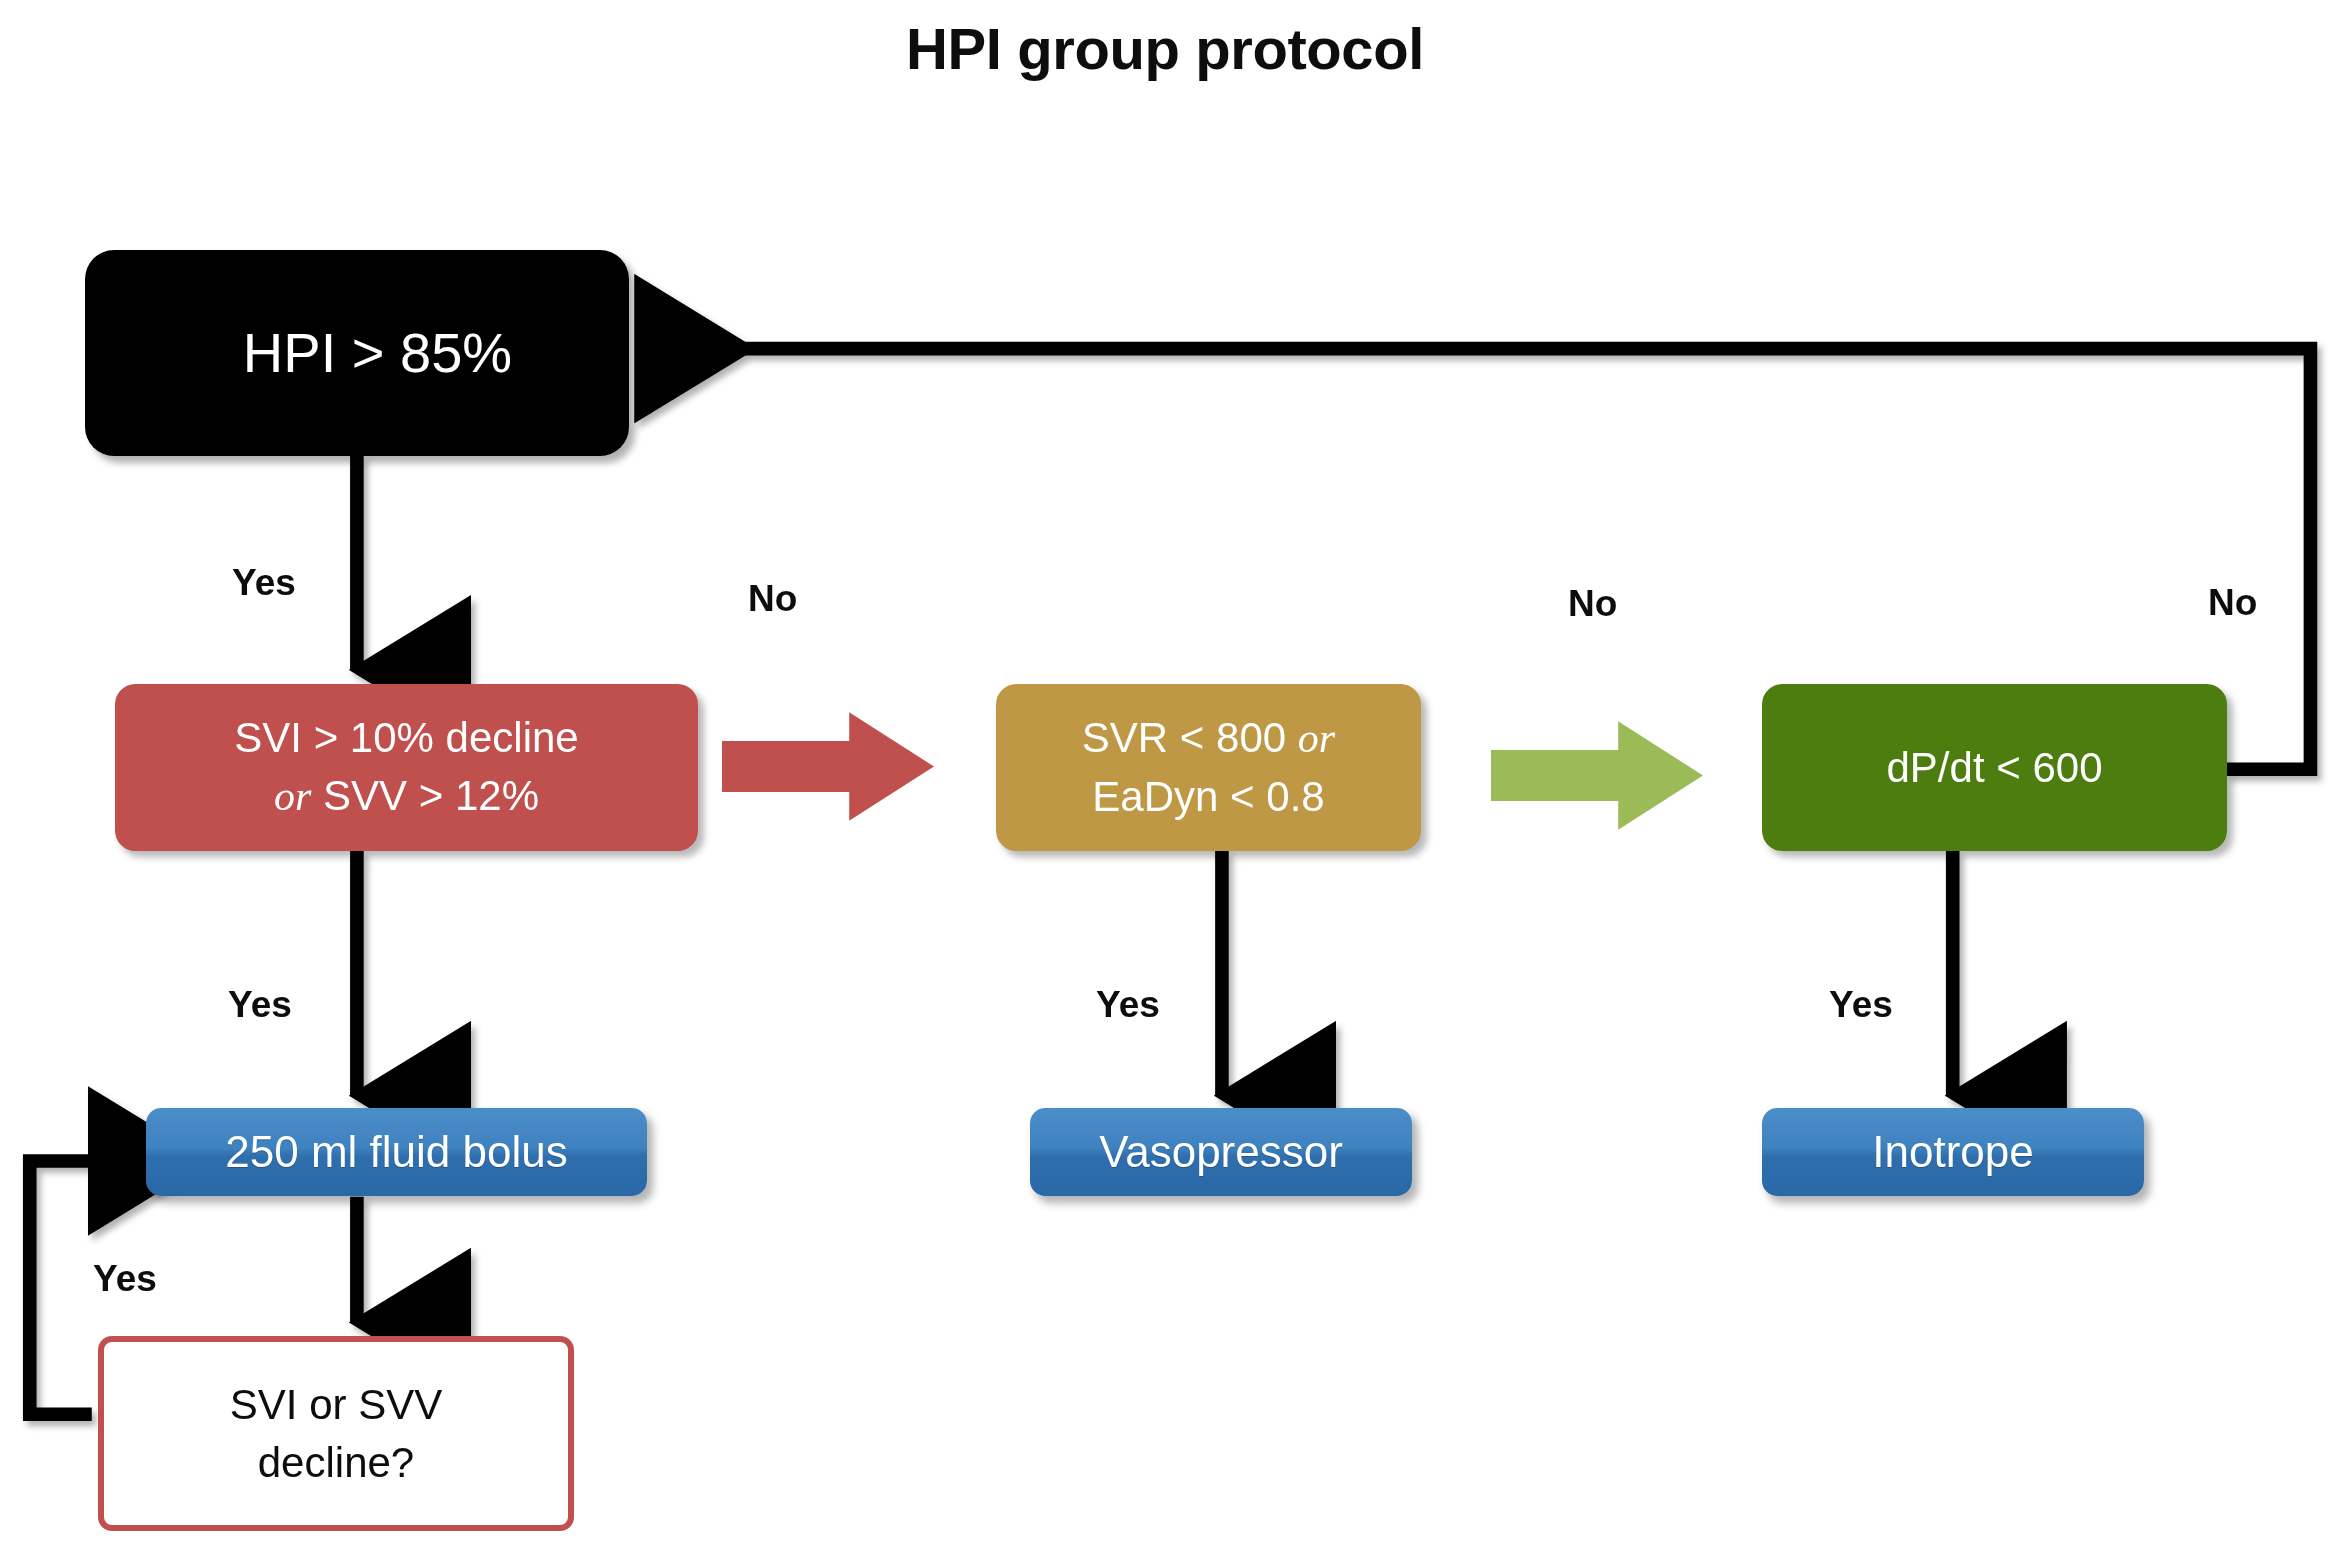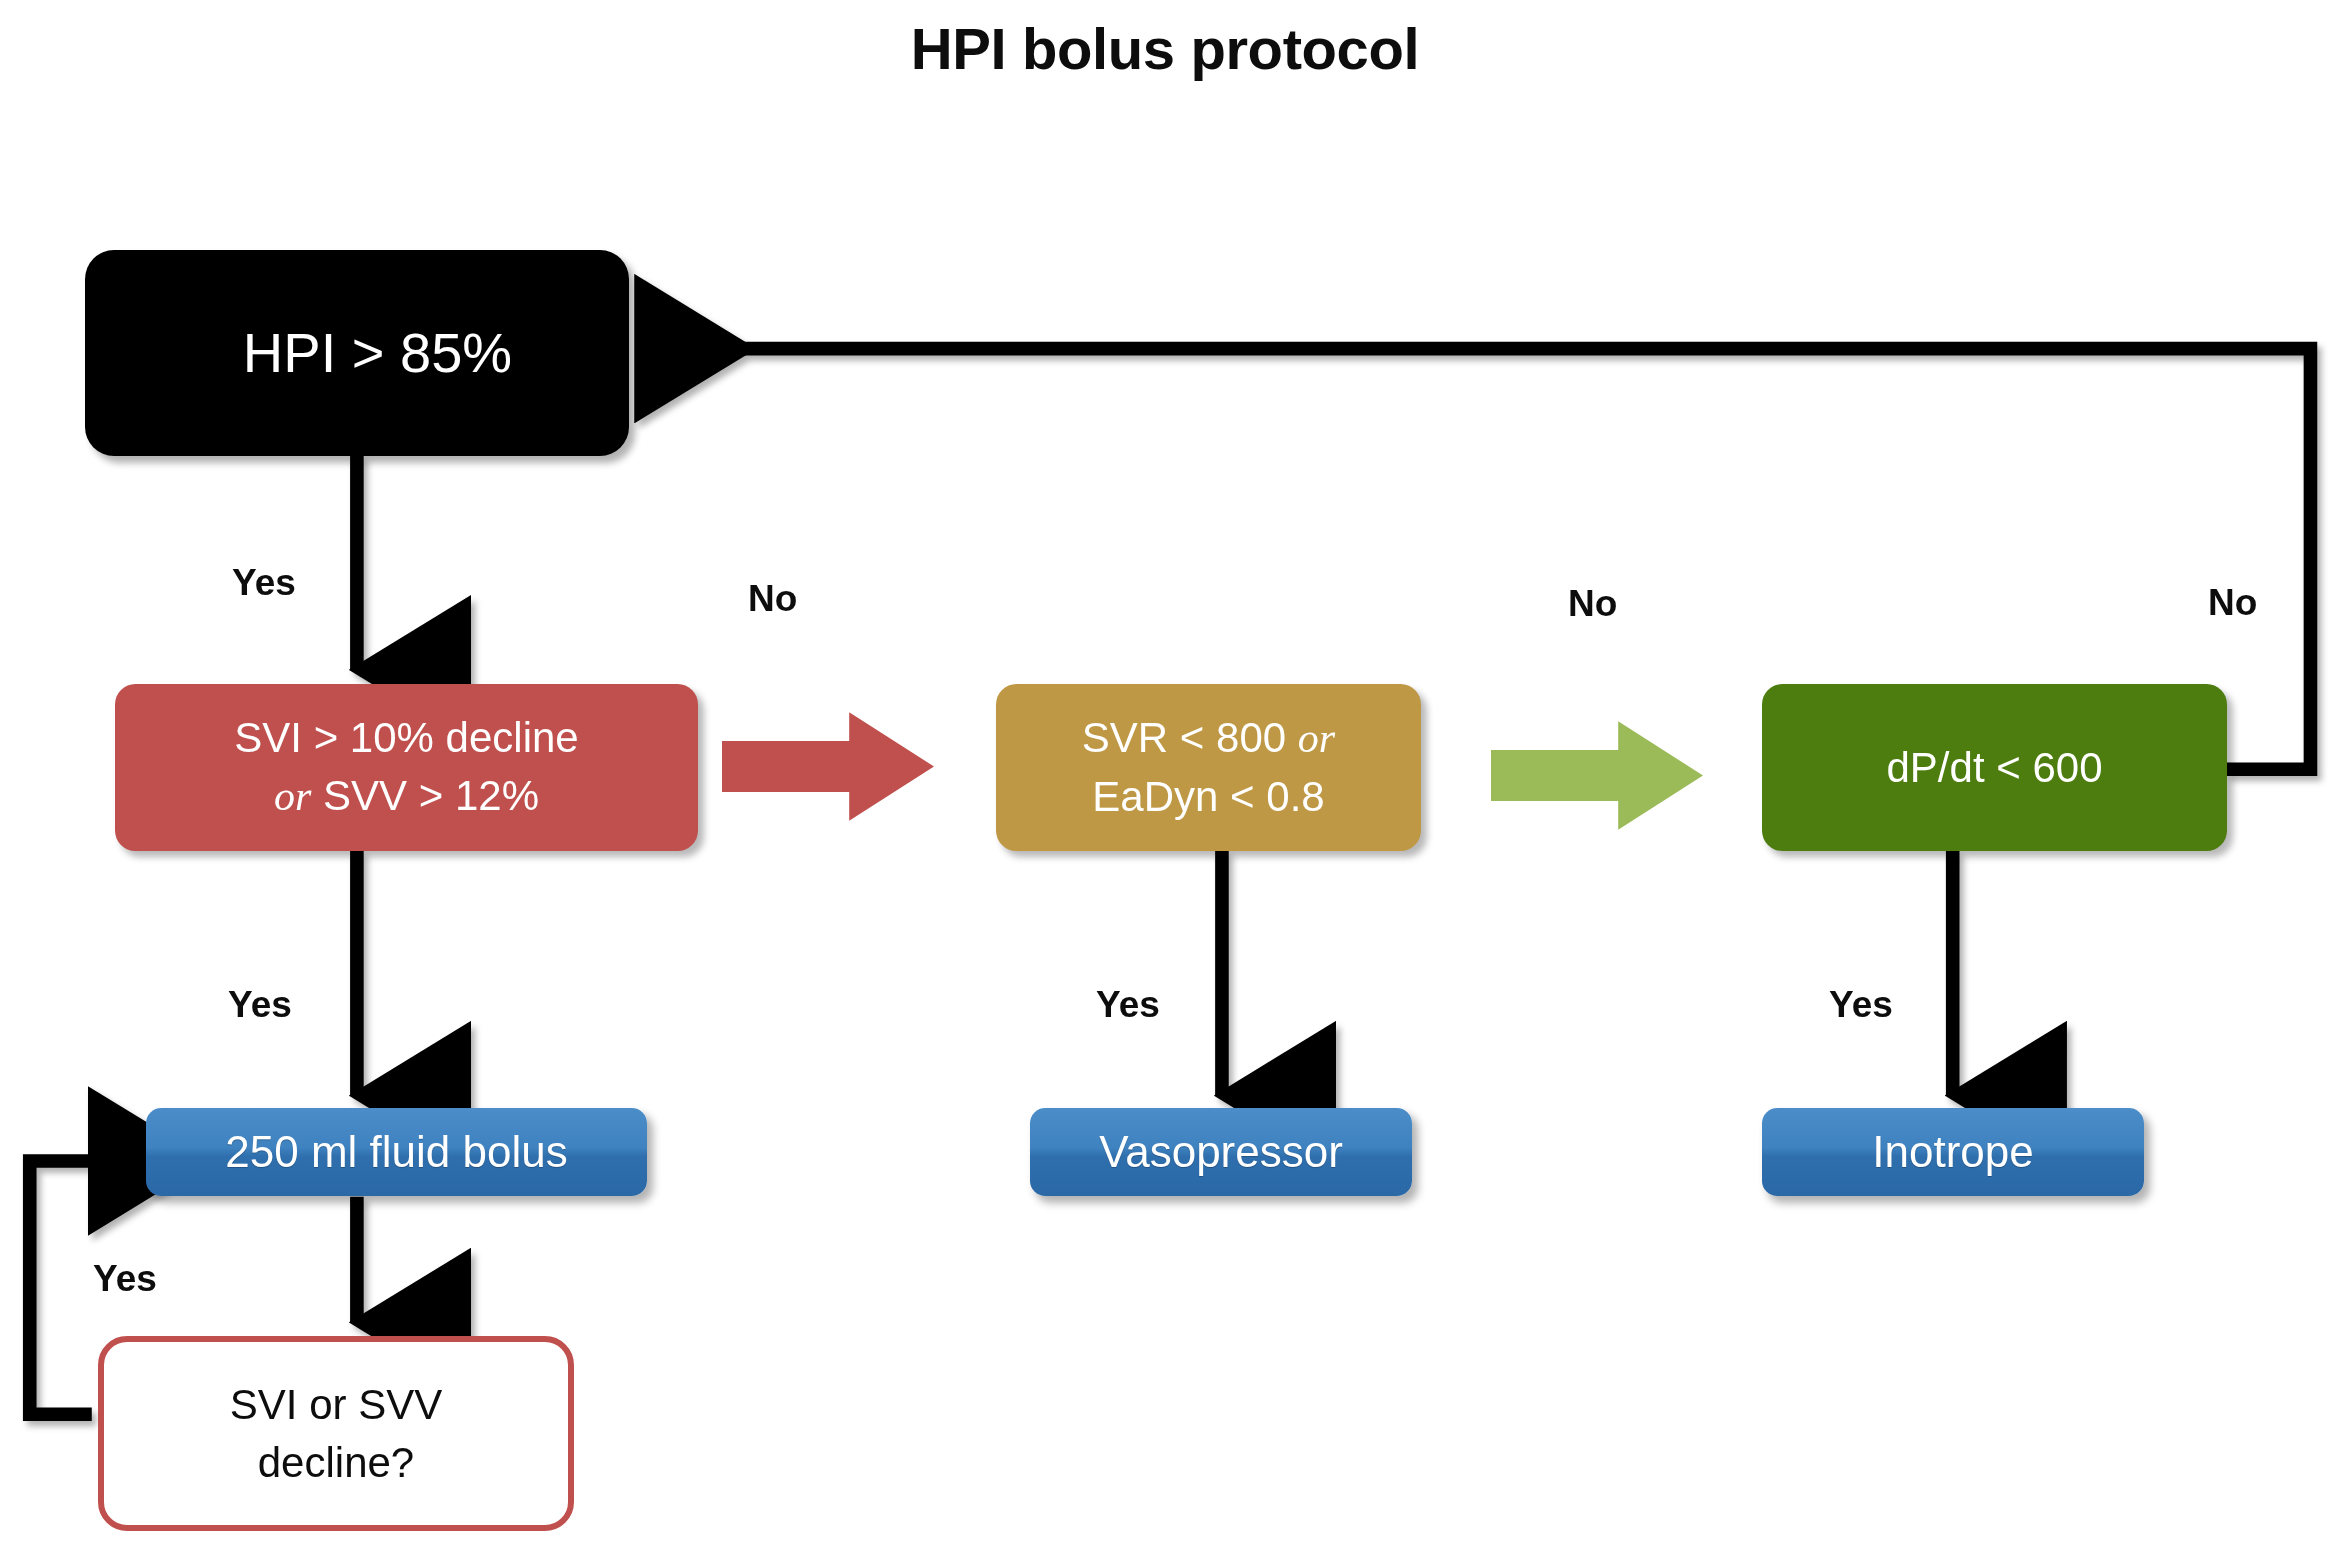--- a/index.html
+++ b/index.html
@@ -91,21 +91,21 @@
   }
   #node-bolus{ left:109px; top:1108px; width:501px; height:88px;margin-left:37px; }
   #node-vaso { left:1030px; top:1108px; width:382px; height:88px; }
   #node-ino  { left:1762px; top:1108px; width:382px; height:88px; }
 
   
   #node-question{
     left:98px; top:1336px; width:476px; height:195px;
     background:#ffffff;
     border:6px solid #c0504d;
-    border-radius:29px;
+    border-radius:14px;
     color:#0d0d0d;
     font-size:42px;
     box-shadow:none;
   }
 
   
   .elabel{
     position:absolute;
     font-size:37px;
     font-weight:bold;
@@ -134,21 +134,21 @@
     width:212px; height:109px;
   }
   #arrow-red  { left:722px;  top:712px; }
   #arrow-green{ left:1491px; top:721px; }
 </style>
 </head>
 <body>
 
 <div id="canvas">
 
-  <div id="title">HPI bolus protocol</div>
+  <div id="title">HPI group protocol</div>
 
   <svg id="edges" viewBox="0 0 2742 1840" xmlns="http://www.w3.org/2000/svg">
     <defs>
       <marker id="ah-down" markerWidth="11" markerHeight="9" refX="5.5" refY="8.4" orient="auto" markerUnits="strokeWidth">
         <path d="M0,0 L11,0 L5.5,9 Z" fill="#000000"></path>
       </marker>
       <marker id="ah-left" markerWidth="9" markerHeight="11" refX="8.4" refY="5.5" orient="auto" markerUnits="strokeWidth">
         <path d="M9,0 L9,11 L0,5.5 Z" fill="#000000"></path>
       </marker>
       <marker id="ah-right" markerWidth="9" markerHeight="11" refX="0.6" refY="5.5" orient="auto" markerUnits="strokeWidth">

